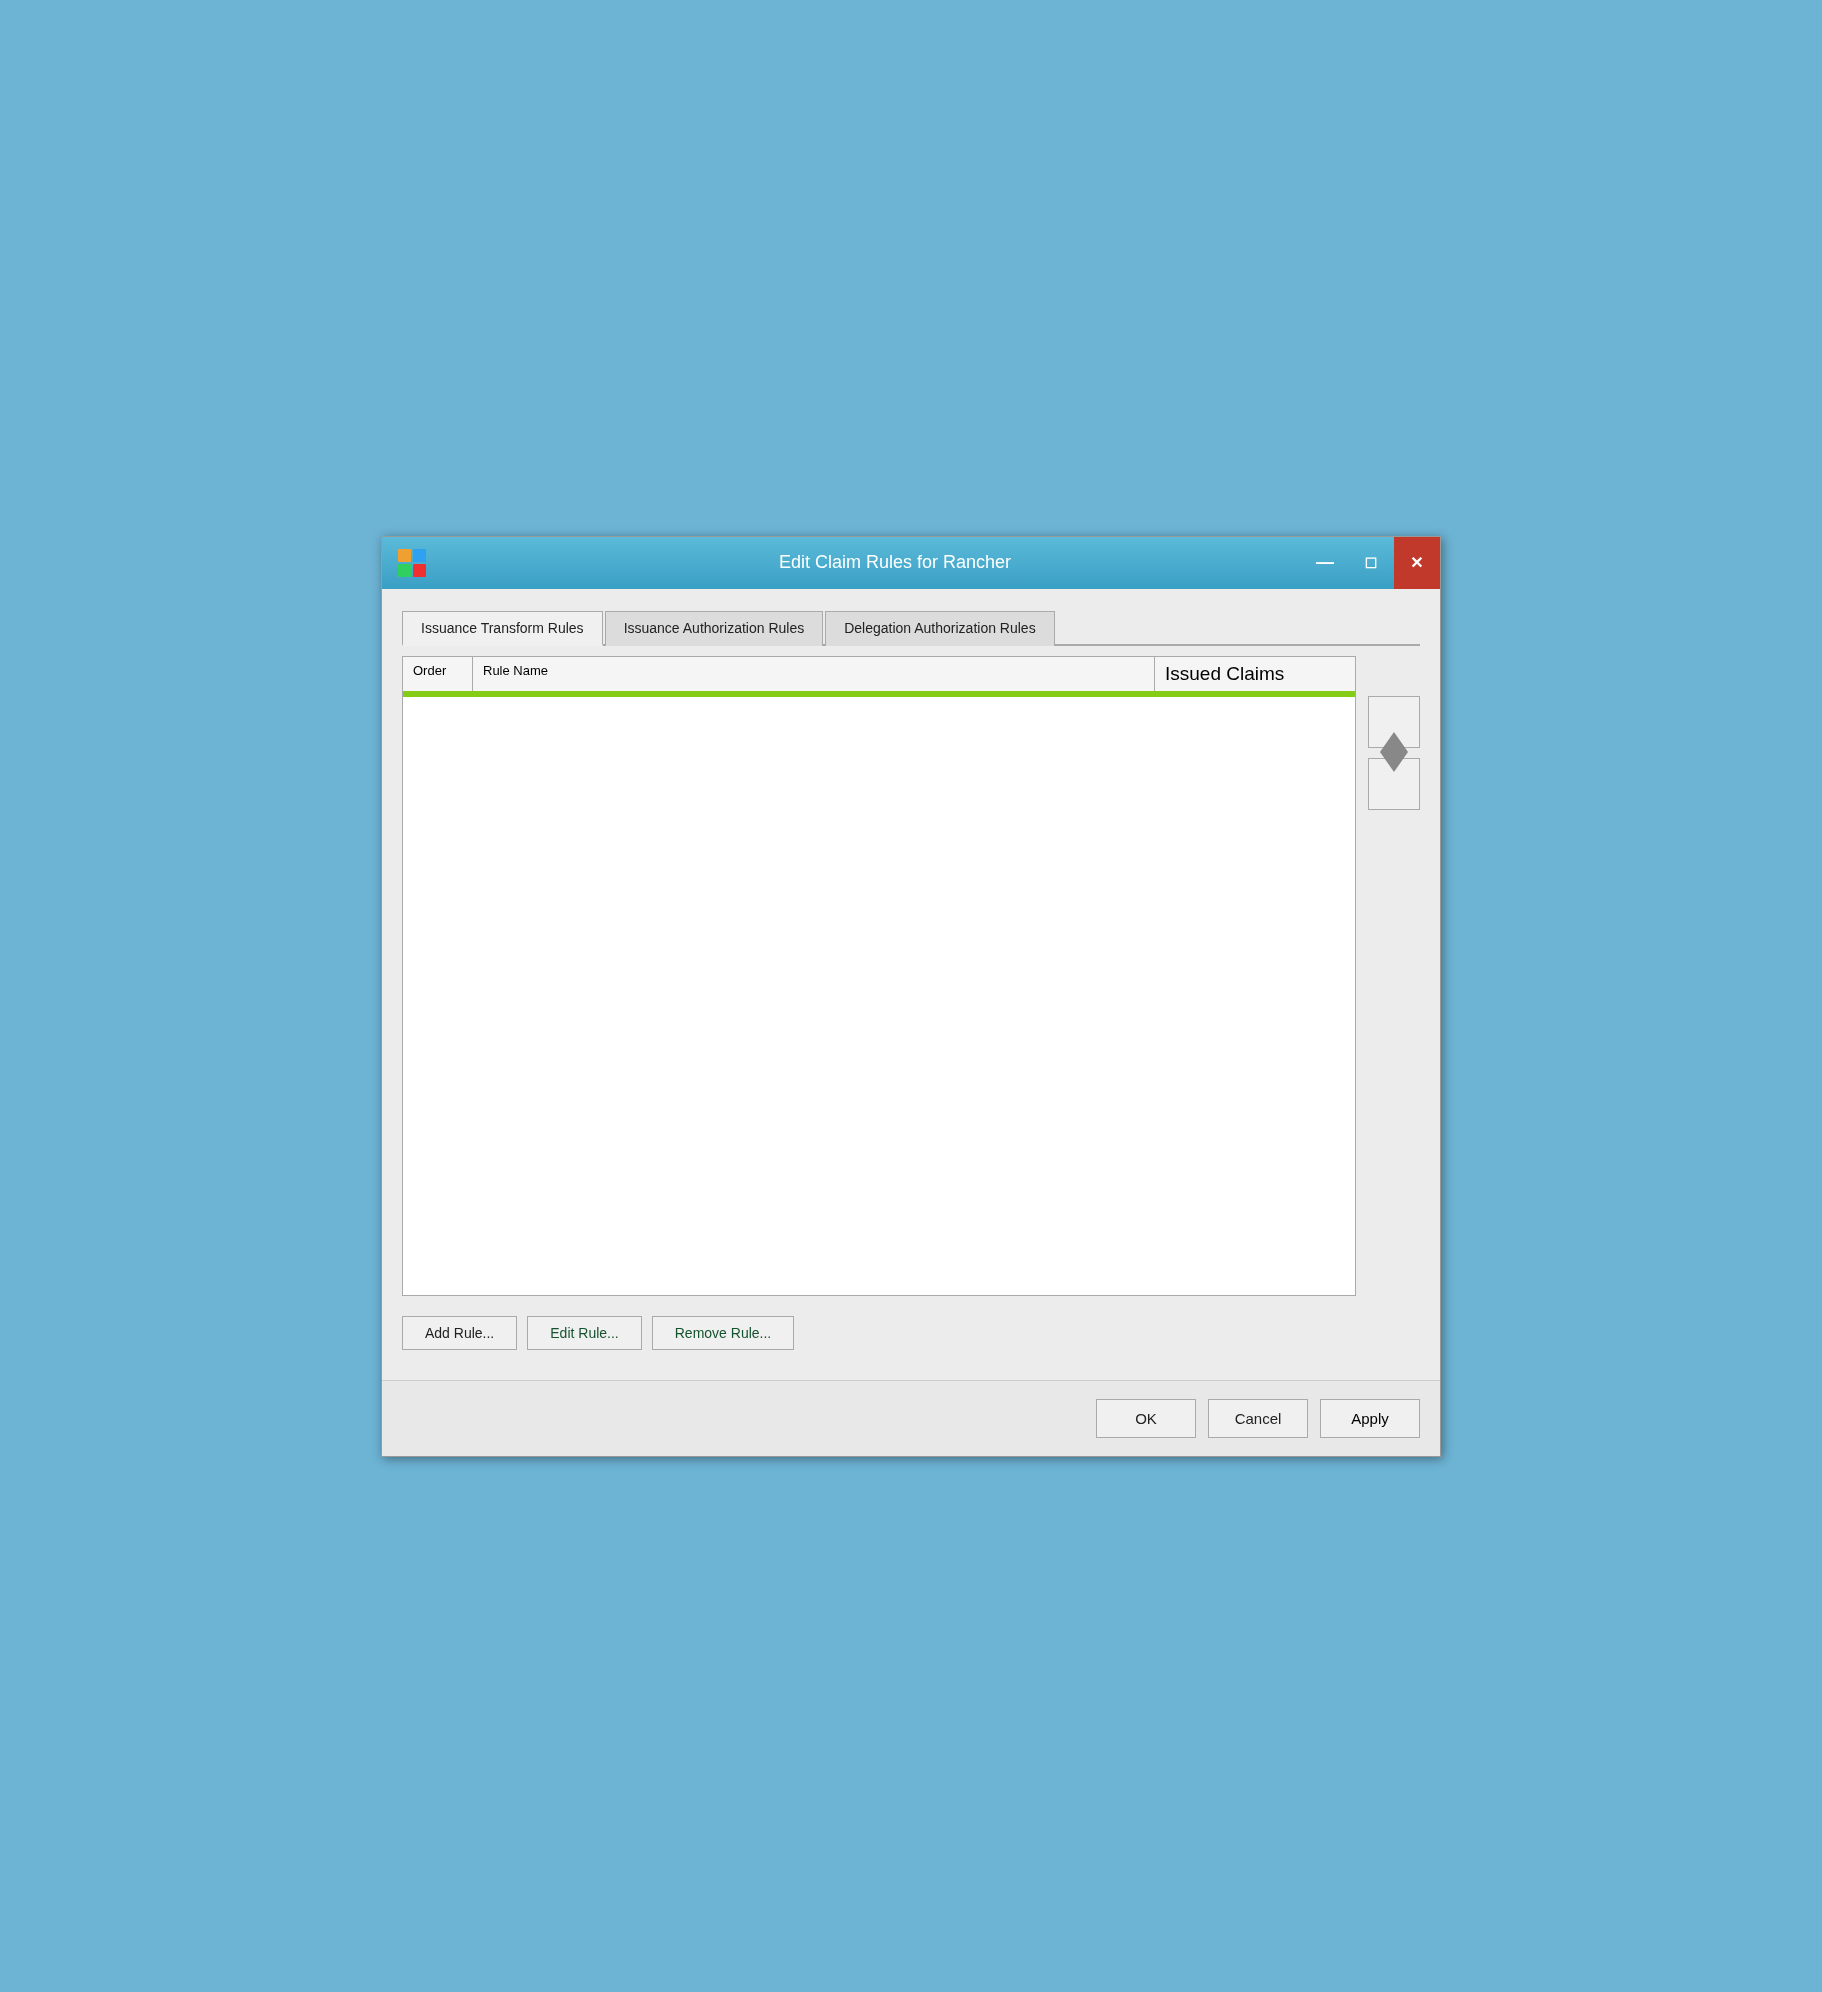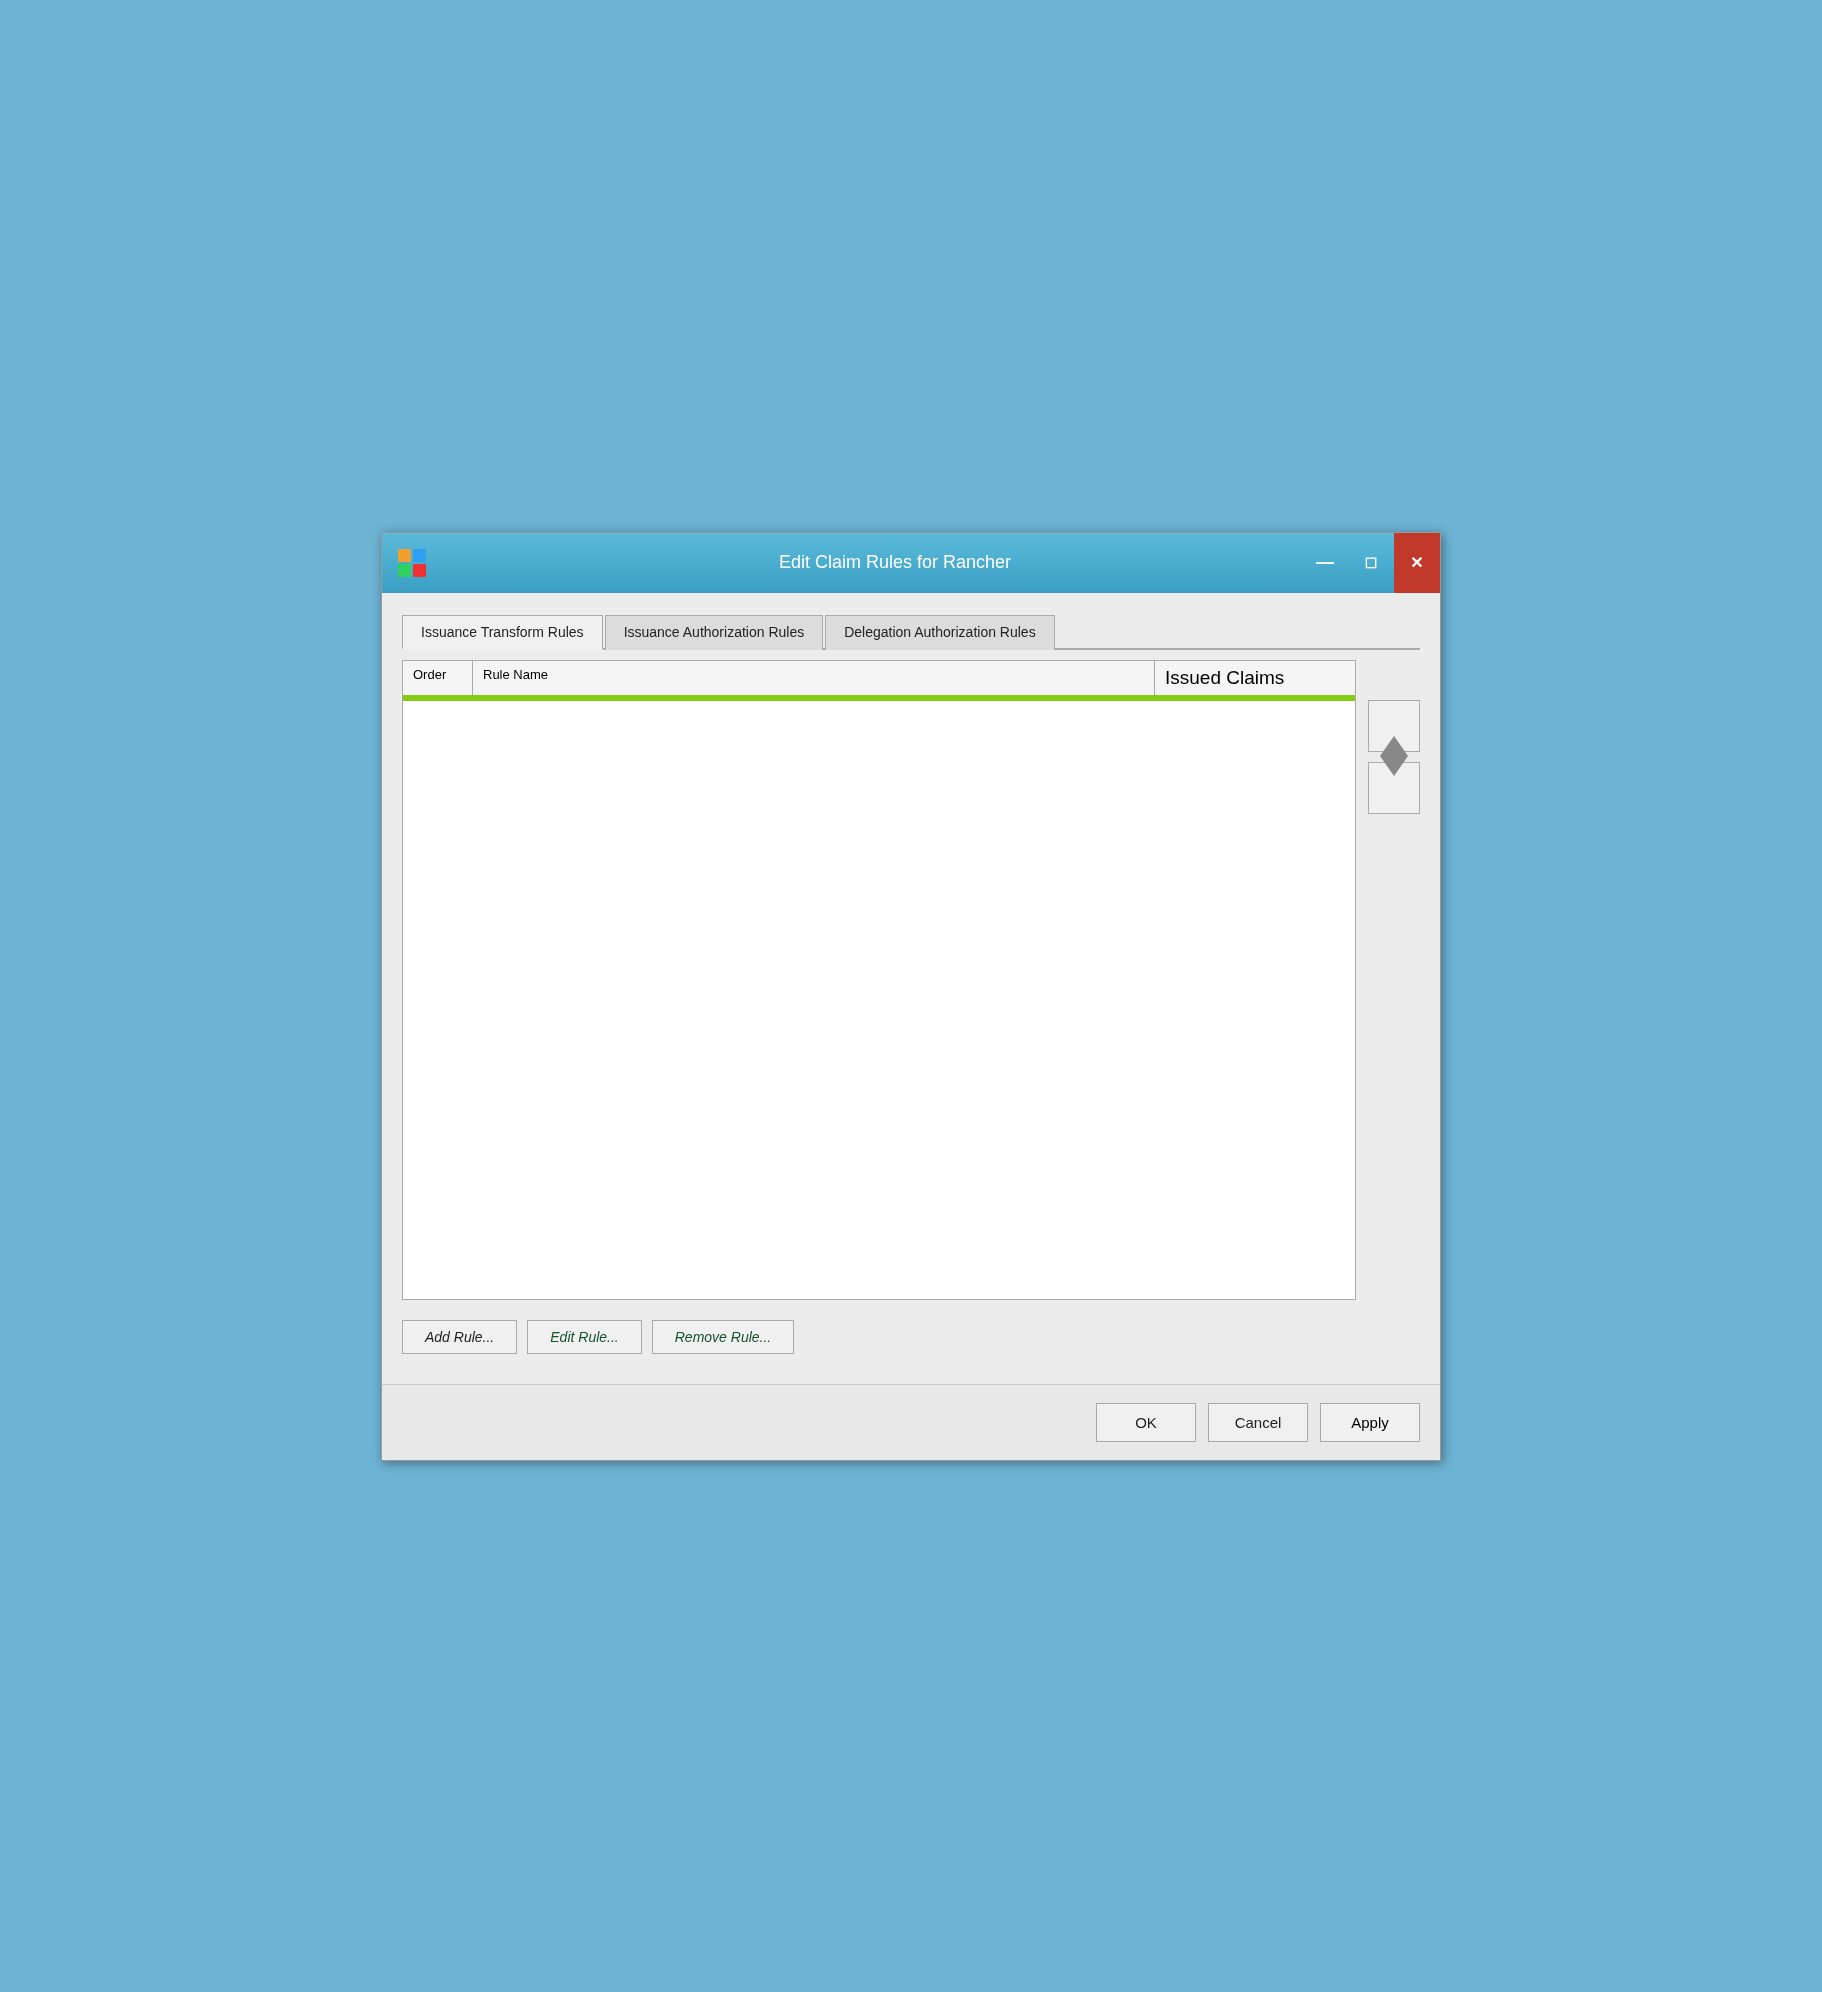--- a/index.html
+++ b/index.html
@@ -25,21 +25,21 @@
       box-shadow: 2px 2px 10px rgba(0,0,0,0.4);
       display: flex;
       flex-direction: column;
     }
 
     .title-bar {
       background: linear-gradient(to bottom, #5bbad9, #3a9fc4);
       display: flex;
       align-items: center;
       padding: 8px 12px;
-      height: 60px;
+      height: 52px;
       position: relative;
     }
 
     .title-bar-icon {
       width: 36px;
       height: 36px;
       margin-right: 12px;
       display: flex;
       align-items: center;
       justify-content: center;
@@ -222,21 +222,20 @@
     }
 
     .rule-btn {
       padding: 8px 22px;
       border: 1px solid #aaa;
       background: #f0f0f0;
       font-size: 14px;
       cursor: pointer;
       color: #222;
       min-width: 110px;
-      font-style: italic;
     }
 
     .rule-btn:disabled {
       color: #14532d;
       cursor: default;
     }
 
     .bottom-bar {
       background: #e8e8e8;
       border-top: 1px solid #ccc;

